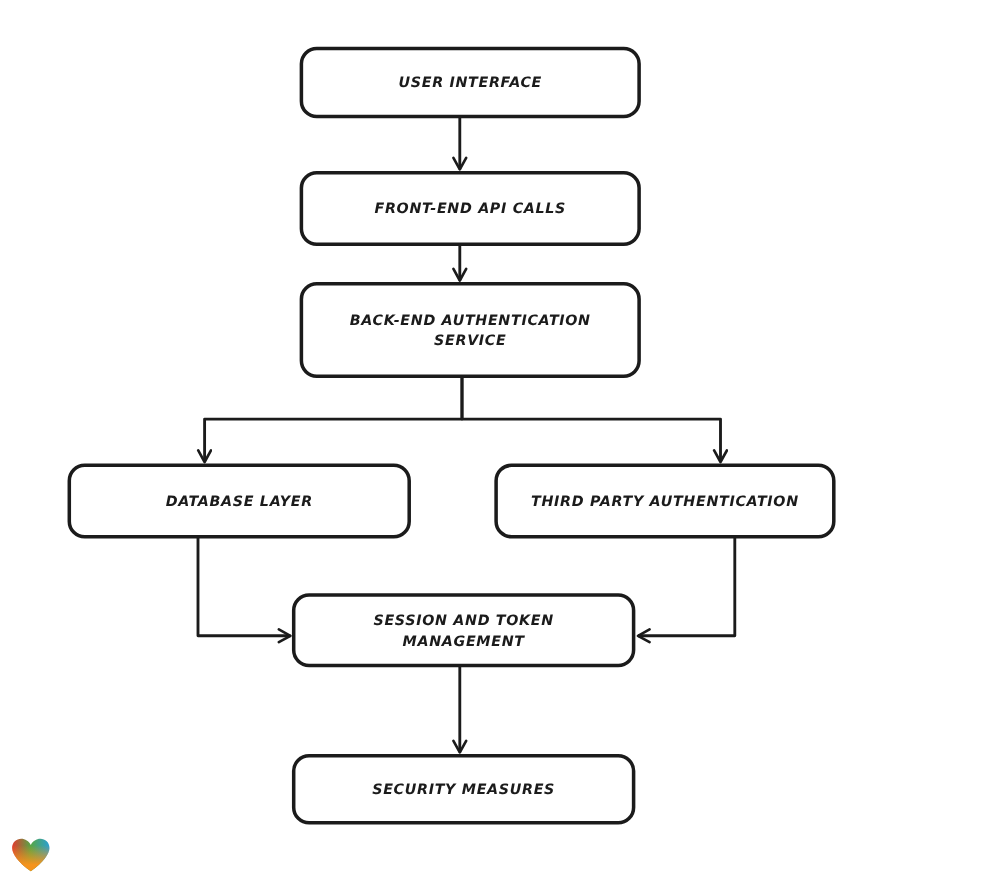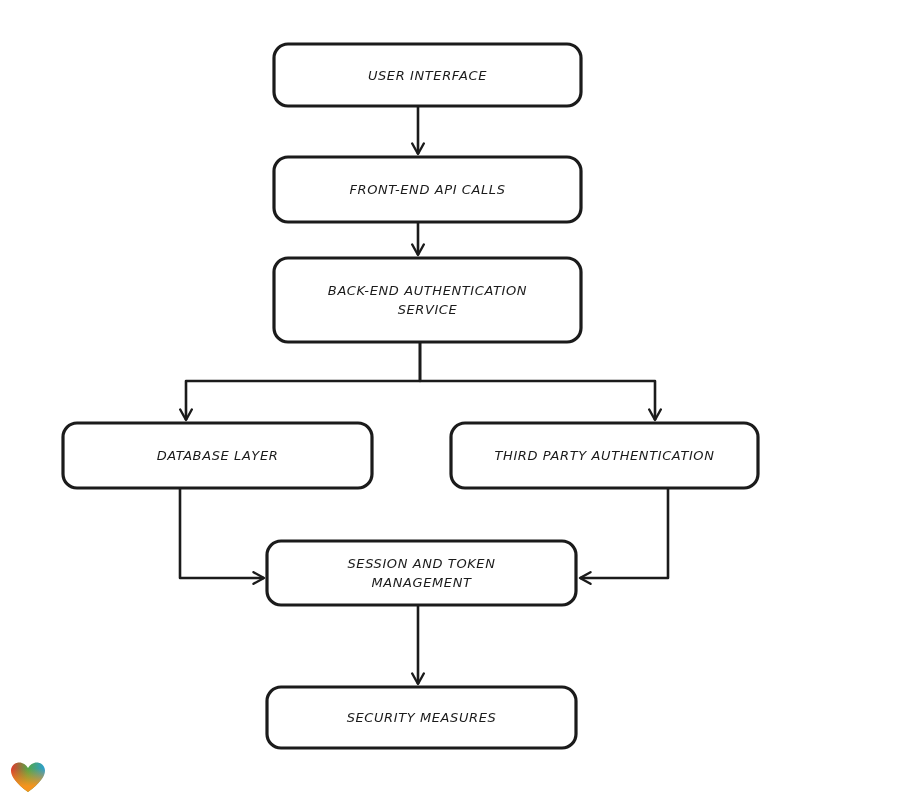--- a/index.html
+++ b/index.html
@@ -3,21 +3,21 @@
 <meta charset="utf-8">
 <style>
   html, body { margin: 0; padding: 0; }
   body {
     width: 911px; height: 810px;
     background: #ffffff;
     position: relative;
     overflow: hidden;
     font-family: "DejaVu Sans", sans-serif;
   }
-  #diagram-wrap { position: absolute; inset: 0; }
+  #diagram-wrap { position: absolute; inset: 0; font-weight: bold; }
   .node-label {
     font-family: "DejaVu Sans", sans-serif;
     font-style: italic;
     font-size: 13px;
     letter-spacing: 0.6px;
   }
   #heart-logo {
     position: absolute;
     left: 10px; top: 761px;
     width: 36px; height: 34px;

